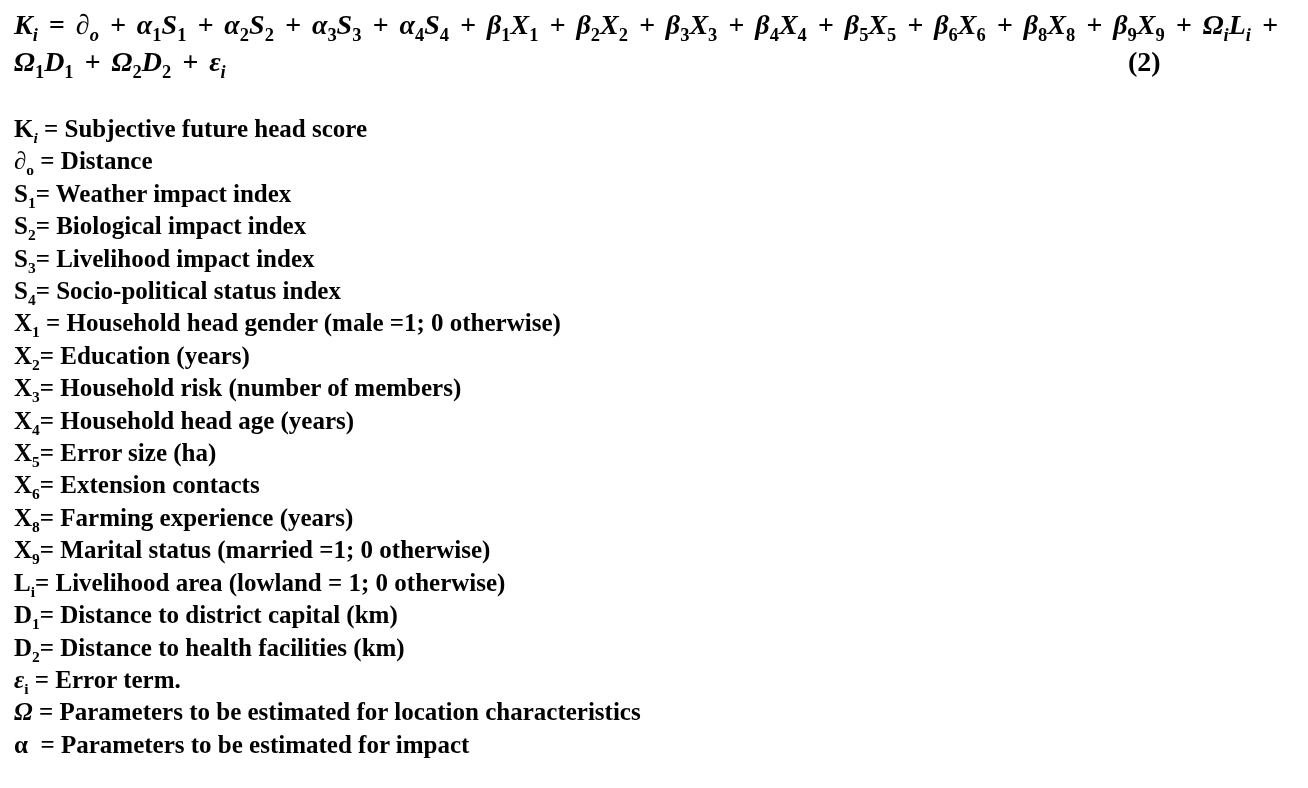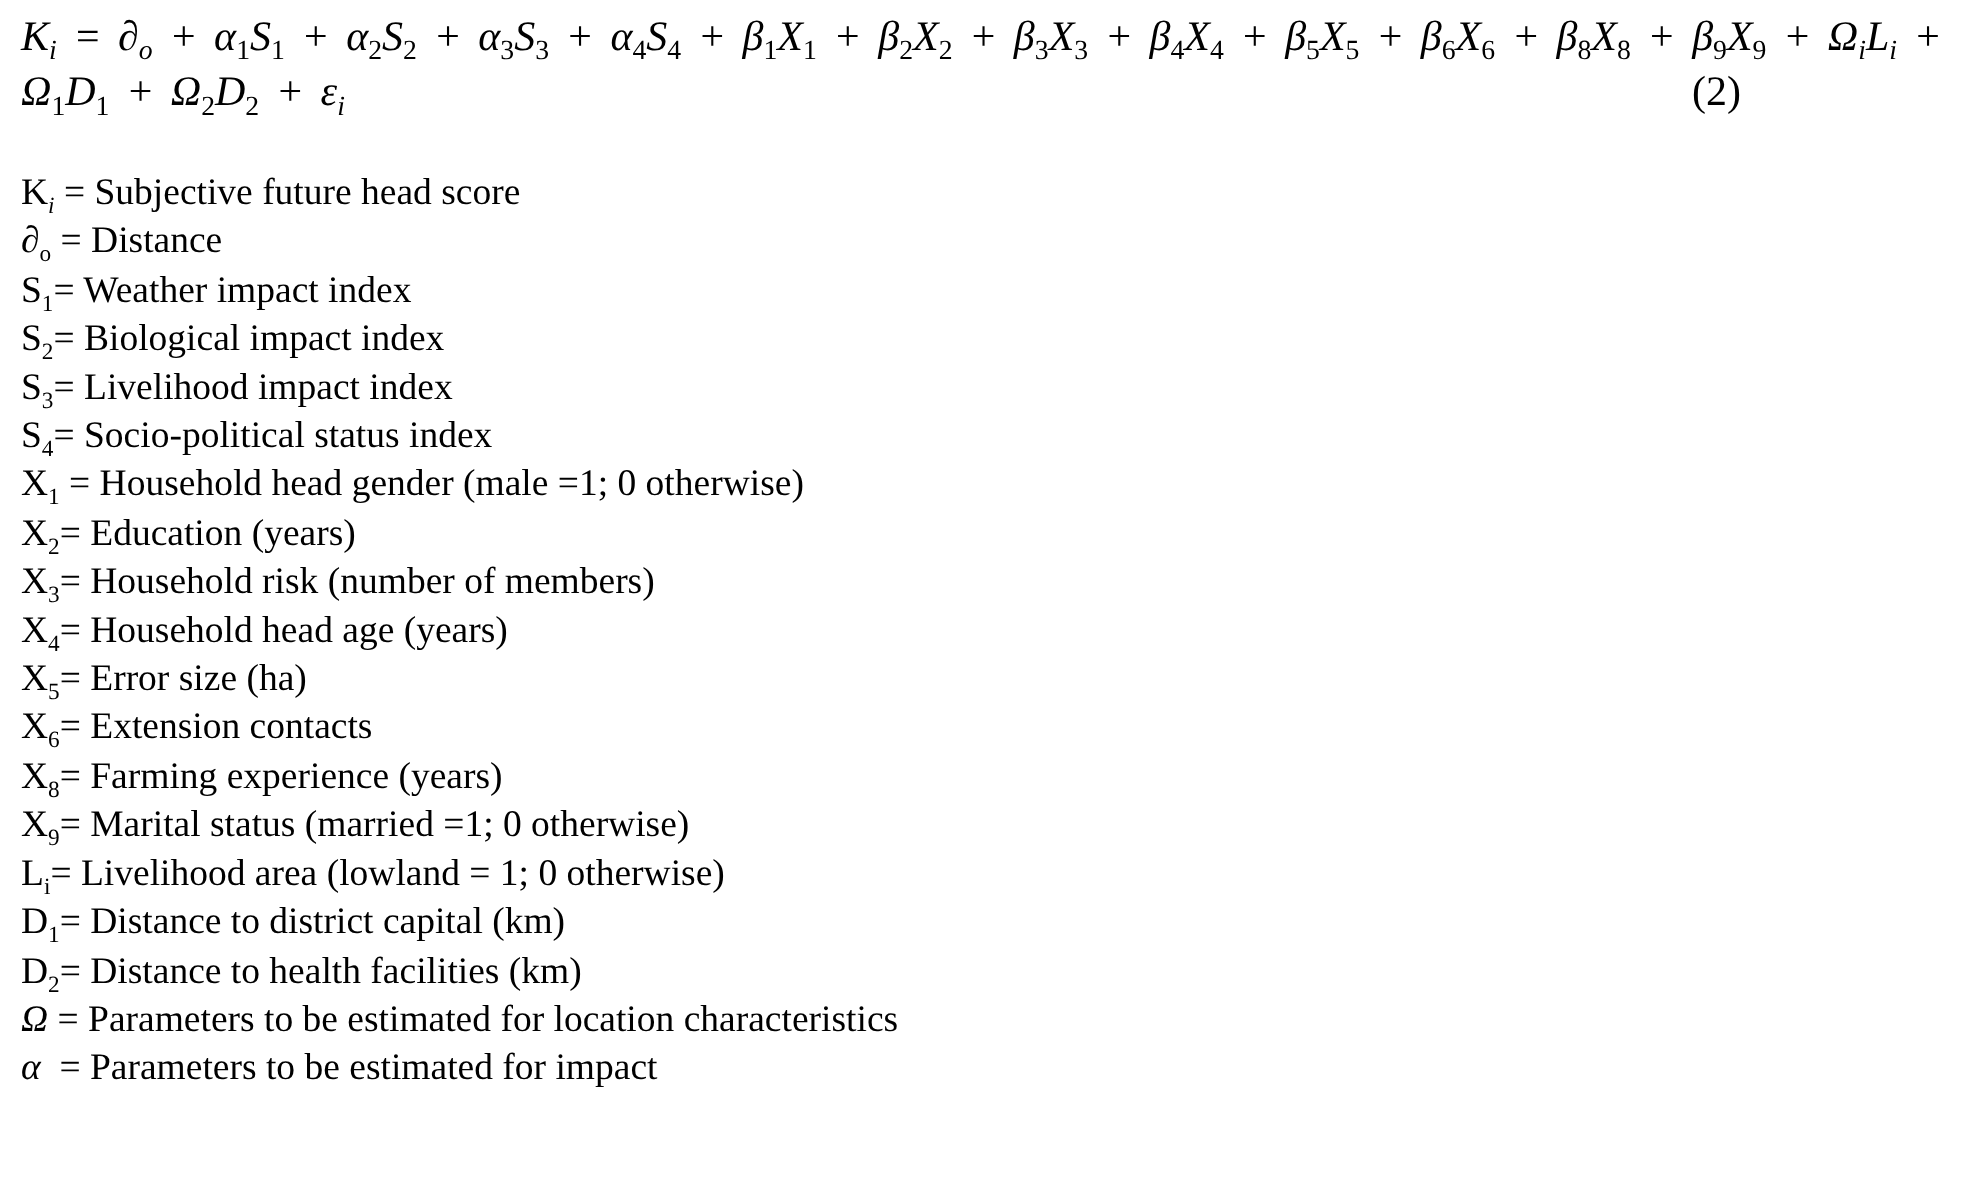--- a/index.html
+++ b/index.html
@@ -10,20 +10,21 @@
     background: #ffffff;
     color: #000000;
     overflow: hidden;
   }
   .page {
     box-sizing: border-box;
     width: 1308px;
     height: 620px;
     padding: 6px 14px 0 14px;
     font-family: "Liberation Serif", serif;
+    font-weight: bold;
   }
   
   .equation-block {
     font-family: "Liberation Serif", serif;
     font-style: italic;
     font-size: 28px;
     line-height: 37px;
     word-spacing: 4px;
     white-space: nowrap;
   }
@@ -100,20 +101,21 @@
       <div class="def-row"><span class="sym">X</span><sub class="dsub">8</sub><span class="rest">= Farming experience (years)</span></div>
 
       <div class="def-row"><span class="sym">X</span><sub class="dsub">9</sub><span class="rest">= Marital status (married =1; 0 otherwise)</span></div>
 
       <div class="def-row"><span class="sym">L</span><sub class="dsub">i</sub><span class="rest">= Livelihood area (lowland = 1; 0 otherwise)</span></div>
 
       <div class="def-row"><span class="sym">D</span><sub class="dsub">1</sub><span class="rest">= Distance to district capital (km)</span></div>
 
       <div class="def-row"><span class="sym">D</span><sub class="dsub">2</sub><span class="rest">= Distance to health facilities (km)</span></div>
 
+      <div class="def-row"><span class="sym">ε</span><sub class="dsub">i</sub><span class="rest"> = Error term.</span></div>
 
 
       <div class="def-row"><span class="sym">Ω</span><sub class="dsub"></sub><span class="rest"> = Parameters to be estimated for location characteristics</span></div>
 
       <div class="def-row"><span class="sym">α</span><sub class="dsub"></sub><span class="rest">&nbsp; = Parameters to be estimated for impact</span></div>
     </div>
 
 </div>
 
 </body></html>

